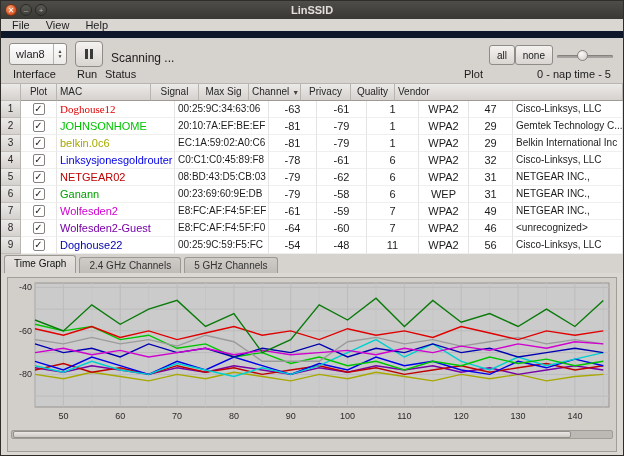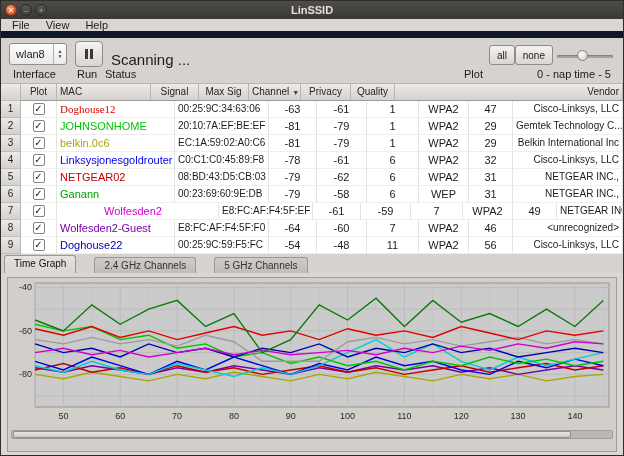--- a/index.html
+++ b/index.html
@@ -20,21 +20,21 @@
   .menu-item{font-size:11px;color:#1f1f1f;padding:2px 8px;border-radius:2px}
 
   
   .toolbar{height:46px;flex:0 0 46px;position:relative;background:#d6d2ce;border-bottom:1px solid #b9b5b1}
   .toolbar>*{position:absolute}
   .combo{left:8px;top:5px;width:58px;height:22px;background:linear-gradient(#fdfdfd,#eceae8);border:1px solid #918e8a;border-radius:3px;display:flex;align-items:center;font-size:11px}
   .combo-text{flex:1;padding-left:6px;color:#1c1c1c}
   .combo-arrow{width:13px;height:100%;border-left:1px solid #b5b2ae;display:flex;flex-direction:column;align-items:center;justify-content:center;font-size:5px;line-height:5px;color:#44423f}
   .run-btn{left:74px;top:3px;width:28px;height:26px;background:linear-gradient(#f4f2f0,#d9d5d1);border:1px solid #8f8c88;border-radius:4px;display:flex;align-items:center;justify-content:center;cursor:default}
   .pause-icon{display:inline-block;width:8px;height:10px;border-left:3px solid #3a3a38;border-right:3px solid #3a3a38}
-  .status-text{left:110px;top:13px;font-size:15px;color:#1c1c1c}
+  .status-text{left:110px;top:13px;font-size:12px;color:#1c1c1c}
   .small-btn{height:20px;top:7px;background:linear-gradient(#f4f2f0,#d9d5d1);border:1px solid #8f8c88;border-radius:3px;font-size:10px;color:#1c1c1c;padding:0 7px;font-family:"Liberation Sans",sans-serif}
   .btn-all{right:108px}
   .btn-none{right:70px}
   .slider{right:10px;top:11px;width:56px;height:14px}
   .slider-track{position:absolute;left:0;right:0;top:6px;height:3px;background:#a7a3a0;border-radius:2px;box-shadow:inset 0 1px 1px #807d79}
   .slider-thumb{position:absolute;left:35%;top:1px;width:11px;height:11px;border-radius:50%;background:radial-gradient(circle at 35% 30%,#fbfaf9,#cfcbc7);border:1px solid #84817d}
   .tlabel{bottom:3px;font-size:11px;color:#1c1c1c}
   .lbl-interface{left:12px}.lbl-run{left:76px}.lbl-status{left:104px}.lbl-plot{right:140px}.lbl-nap{right:12px}
 
   
@@ -44,26 +44,26 @@
   .thead .td{background:linear-gradient(#eceae8,#d4d1ce);border-right:1px solid #b8b5b1;border-bottom:1px solid #9d9a96;font-size:10px;text-align:center;color:#262626}
   .td.num{width:20px;flex:0 0 20px;background:linear-gradient(#eceae8,#d4d1ce);border-right:1px solid #b8b5b1;border-bottom:1px solid #c0bdb9;text-align:center;font-size:10px;color:#262626}
   .td.plot{width:36px;flex:0 0 36px;display:flex;align-items:center;justify-content:center}
   .td.ssid{width:118px;flex:0 0 118px}
   .td.mac{width:94px;flex:0 0 94px;text-align:left;font-size:10px}
   .td.signal{width:48px;flex:0 0 48px;text-align:center}
   .td.maxsig{width:50px;flex:0 0 50px;text-align:center}
   .td.channel{width:52px;flex:0 0 52px;text-align:center}
   .td.privacy{width:50px;flex:0 0 50px;text-align:center}
   .td.quality{width:44px;flex:0 0 44px;text-align:center}
-  .td.vendor{flex:1;font-size:10px;text-align:right}
+  .td.vendor{flex:1;font-size:10px;text-align:left}
   .checkbox{width:12px;height:12px;background:#fff;border:1px solid #86837f;border-radius:2px;display:inline-flex;align-items:center;justify-content:center;font-size:10px;line-height:10px;color:#222}
   .sort-ind{font-size:7px;margin-left:3px;color:#444}
 
   
-  .tabbar{height:19px;flex:0 0 19px;background:#d6d2ce;display:flex;align-items:flex-end;padding-left:3px;gap:18px}
+  .tabbar{height:19px;flex:0 0 19px;background:#d6d2ce;display:flex;align-items:flex-end;padding-left:3px;gap:3px}
   .tab{font-size:10px;padding:2px 9px 1px;background:linear-gradient(#cfcbc7,#c0bcb8);border:1px solid #9b9793;border-bottom:none;border-radius:3px 3px 0 0;color:#333;height:16px}
   .tab.active{background:linear-gradient(#e6e3e0,#d9d5d1);height:18px;color:#111}
 
   
   .graph-panel{flex:1;background:#dbd7d3;padding:4px 6px 3px;display:flex;flex-direction:column}
   .chart-frame{flex:1;background:#d2cfcb;border:1px solid #a19d99;padding:1px;display:flex;flex-direction:column}
   svg{font-family:"Liberation Sans",sans-serif;display:block}
   .hscroll{height:9px;flex:0 0 9px;margin:1px 2px 1px;background:#bcb8b4;border:1px solid #a09c98;border-radius:2px;position:relative}
   .hscroll-thumb{position:absolute;left:1px;top:0;bottom:0;width:93%;background:linear-gradient(#eae7e4,#cecac6);border:1px solid #928f8b;border-radius:2px}
 </style>
@@ -207,21 +207,21 @@
           <div class="td channel">6</div>
           <div class="td privacy">WEP</div>
           <div class="td quality">31</div>
           <div class="td vendor">NETGEAR INC.,</div>
         </div>
         <div class="trow">
           <div class="td num">7</div>
           <div class="td plot">
             <span class="checkbox">✓</span>
           </div>
-          <div class="td ssid" style="color: rgb(208, 0, 208); margin-left: 44px;">Wolfesden2</div>
+          <div class="td ssid" style="color: rgb(208, 0, 208);">Wolfesden2</div>
           <div class="td mac">E8:FC:AF:F4:5F:EF</div>
           <div class="td signal">-61</div>
           <div class="td maxsig">-59</div>
           <div class="td channel">7</div>
           <div class="td privacy">WPA2</div>
           <div class="td quality">49</div>
           <div class="td vendor">NETGEAR INC.,</div>
         </div>
         <div class="trow">
           <div class="td num">8</div>

